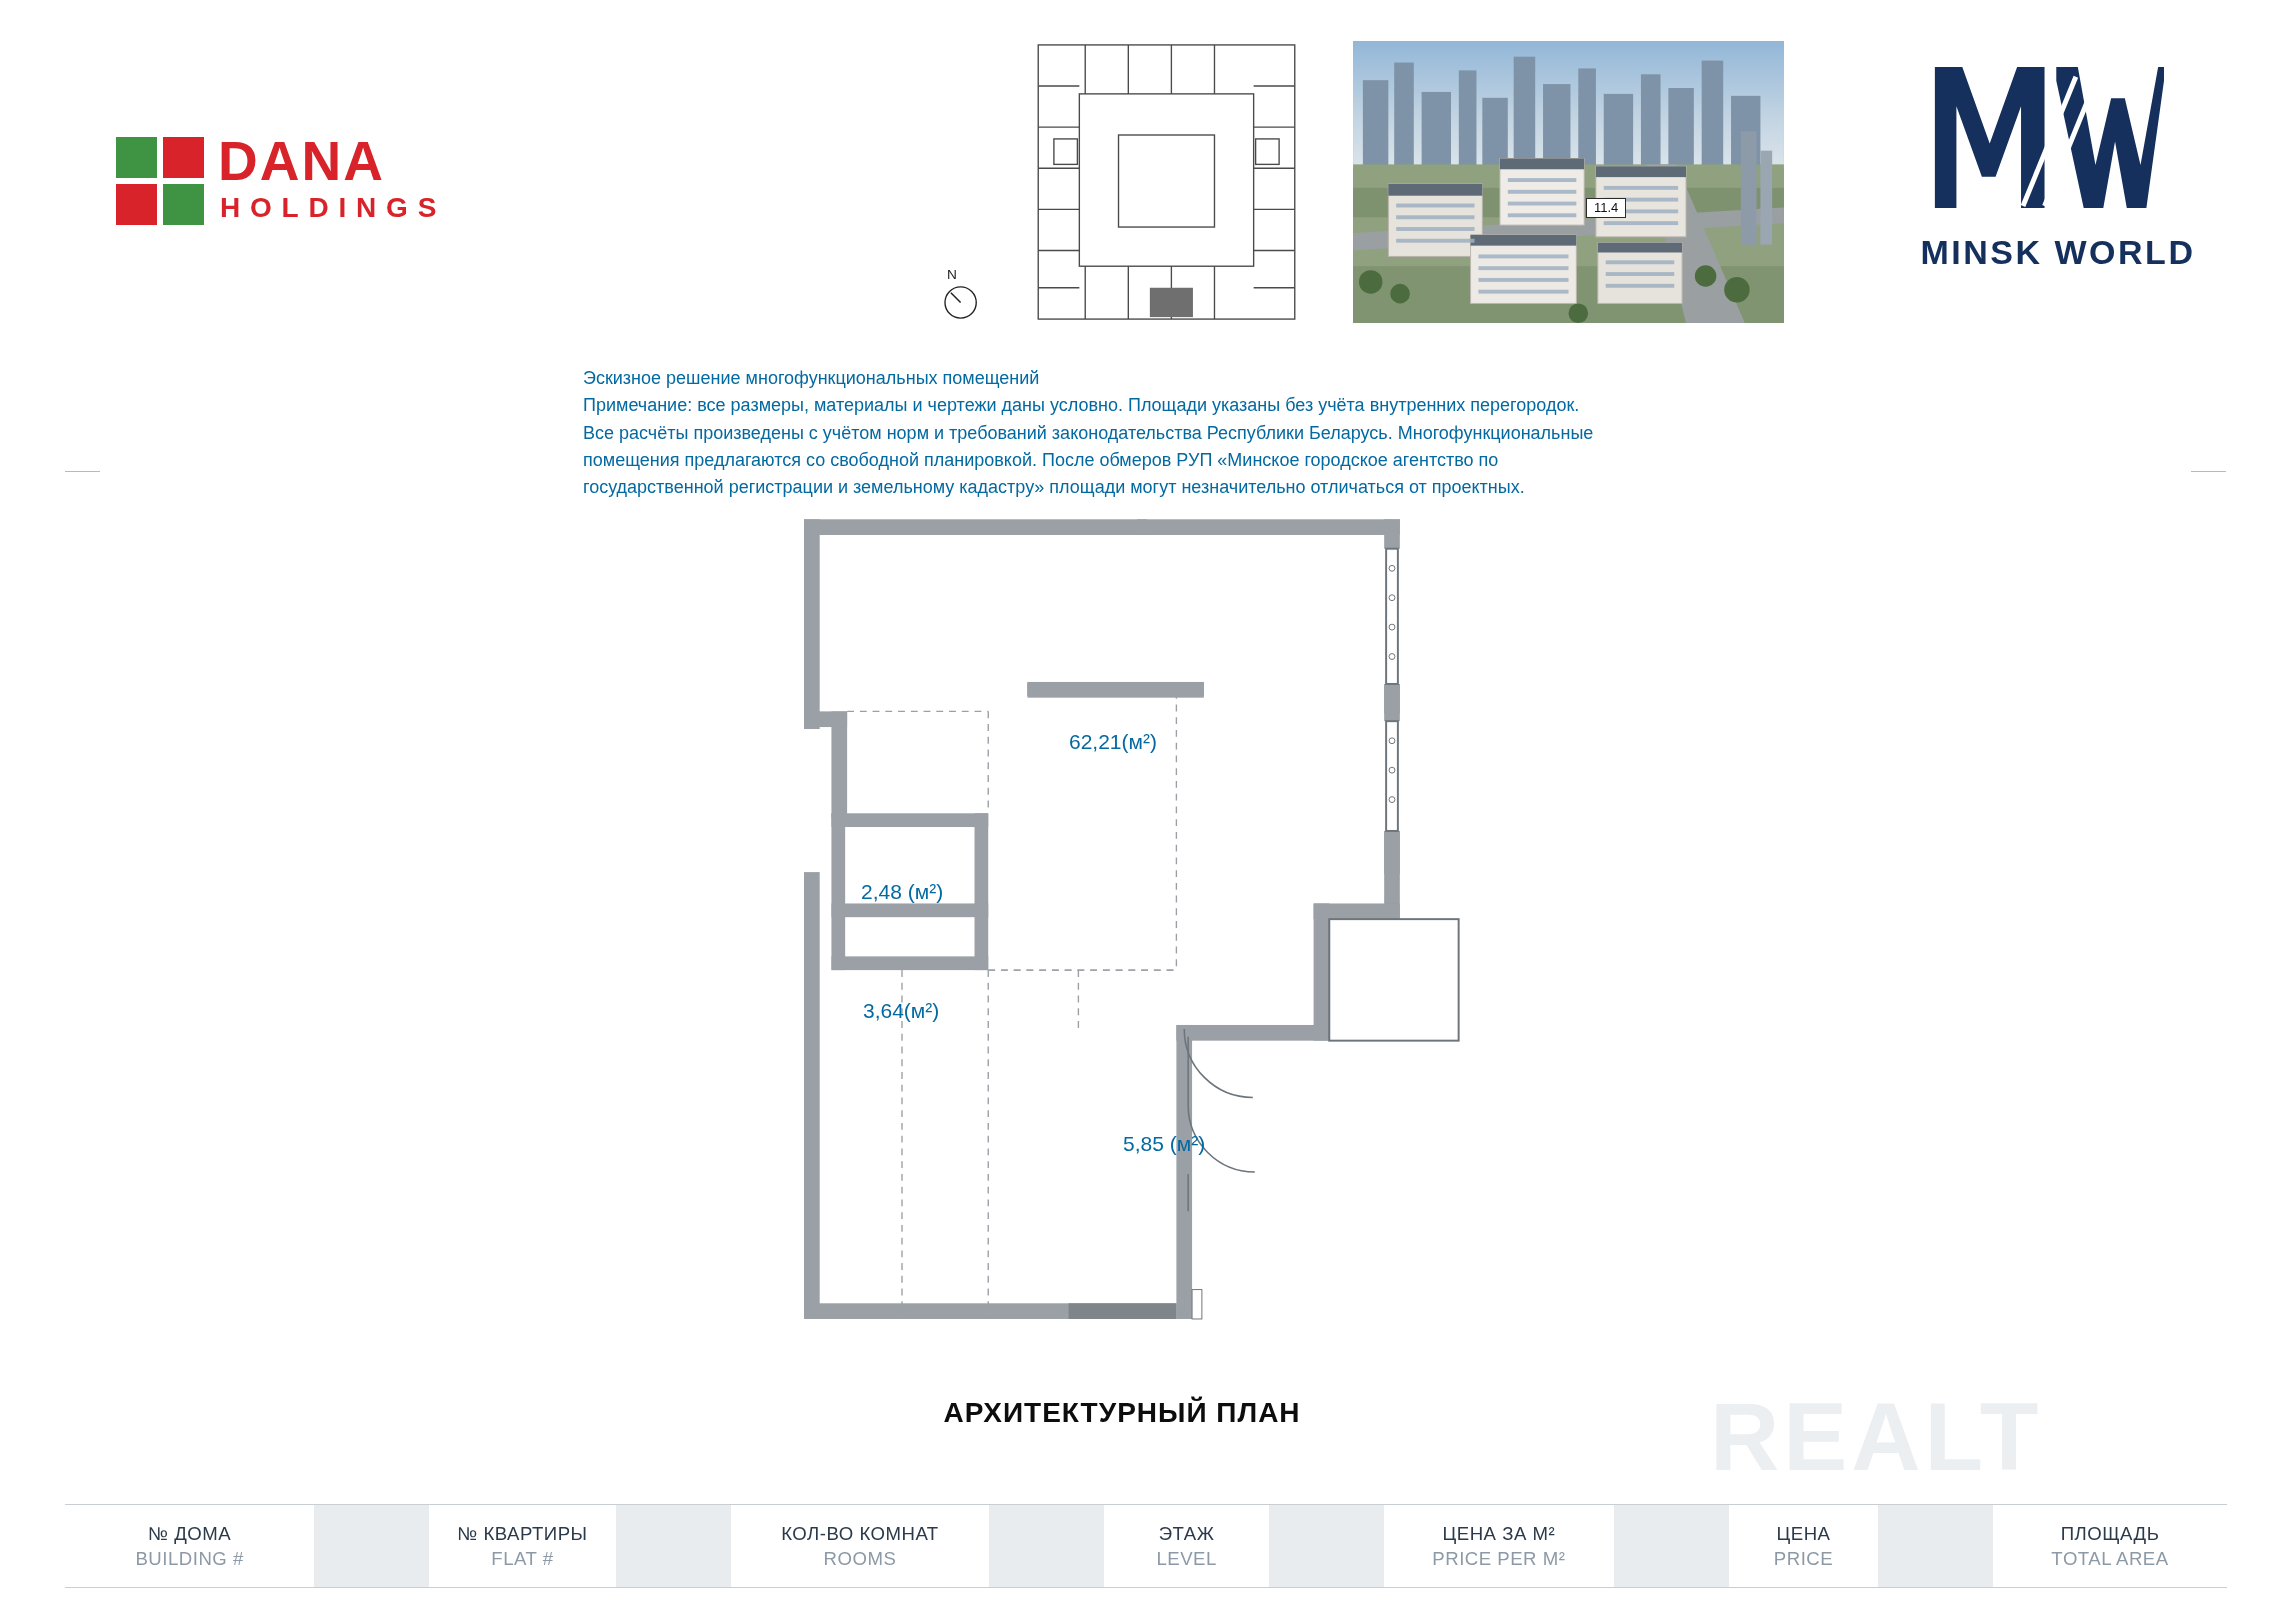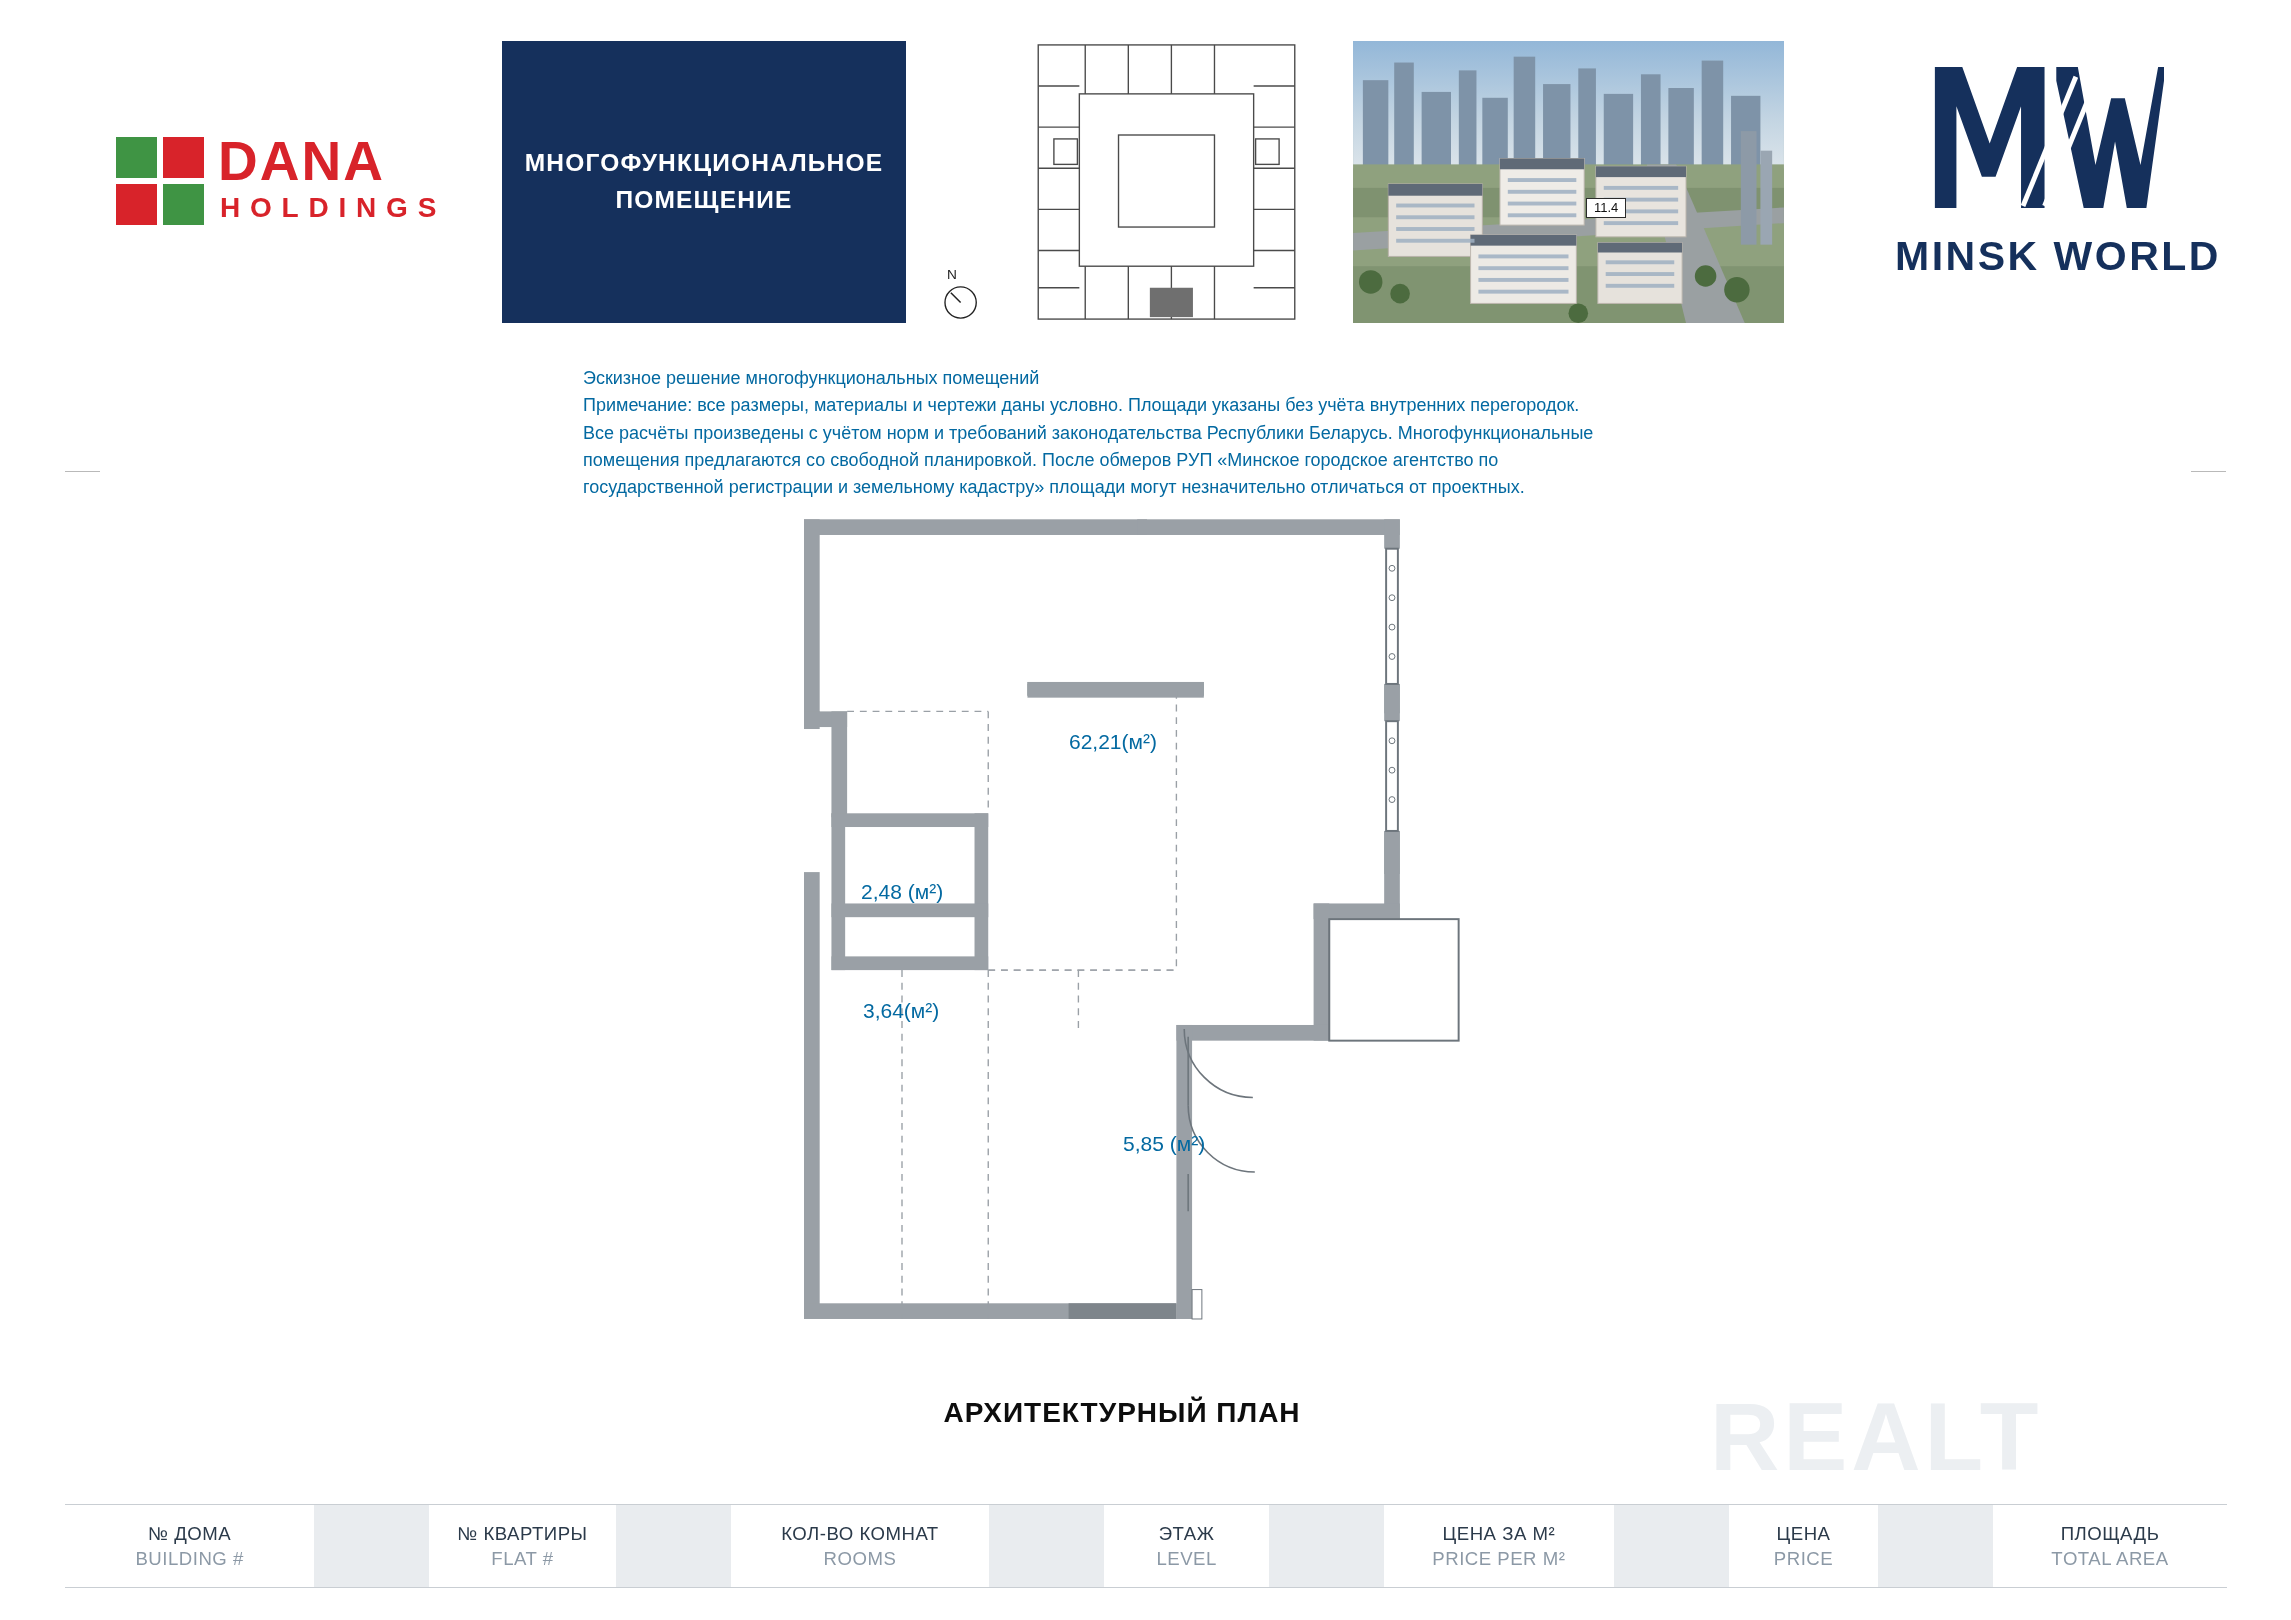--- a/index.html
+++ b/index.html
@@ -119,21 +119,21 @@
     position: absolute;
     left: 1862px; top: 59px;
     width: 392px; height: 245px;
   }
   .mw-mark { position: absolute; left: 67px; top: 0; width: 235px; height: 157px; }
   .mw-word {
     position: absolute;
     left: 0; top: 174px;
     width: 392px;
     text-align: center;
-    font-size: 41px;
+    font-size: 34px;
     font-weight: bold;
     letter-spacing: 2.5px;
     color: #15305c;
   }
 
   
   .note {
     position: absolute;
     left: 583px; top: 365px;
     width: 1166px;
@@ -229,24 +229,20 @@
     <div class="dana-squares">
       <div class="dana-sq sq-tl"></div>
       <div class="dana-sq sq-tr"></div>
       <div class="dana-sq sq-bl"></div>
       <div class="dana-sq sq-br"></div>
     </div>
     <div class="dana-word">DANA</div>
     <div class="dana-sub">HOLDINGS</div>
   </div>
 
-  <div class="title-box">
-    <div class="title-box-text" style="white-space:pre-line;">МНОГОФУНКЦИОНАЛЬНОЕ
-ПОМЕЩЕНИЕ</div>
-  </div>
 
   <div class="keyplan">
     <svg width="265" height="282" viewBox="0 0 270 288">
       <g fill="none" stroke="#4a4a4a" stroke-width="1.4">
         <rect x="4" y="4" width="262" height="280"></rect>
         <rect x="46" y="54" width="178" height="176"></rect>
 
         <line x1="4" y1="46" x2="46" y2="46"></line>
         <line x1="4" y1="88" x2="46" y2="88"></line>
         <line x1="4" y1="130" x2="46" y2="130"></line>

